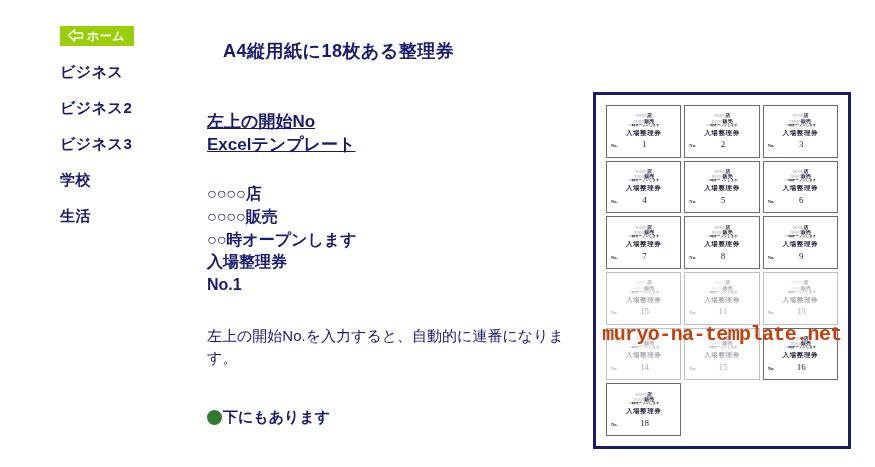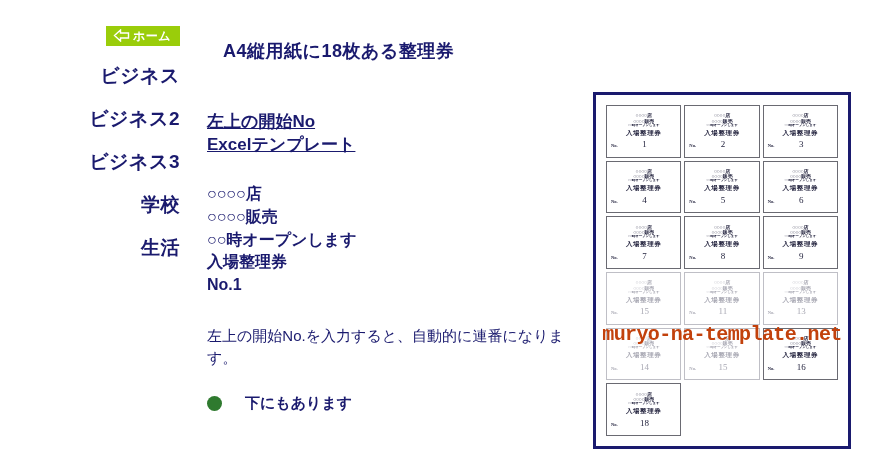--- a/index.html
+++ b/index.html
@@ -16,21 +16,21 @@
     font-family: "Liberation Sans", "DejaVu Sans", sans-serif;
     overflow: hidden;
   }
 
   
   #sidebar {
     position: absolute;
     left: 60px;
     top: 26px;
     width: 120px;
-    text-align: right;
+    text-align: left;
   }
   #home-button {
     display: inline-flex;
     align-items: center;
     justify-content: center;
     gap: 3px;
     background: #9acd0a;
     color: #ffffff;
     padding: 3px 9px 4px 7px;
     line-height: 1;
@@ -46,21 +46,21 @@
   }
   #home-button .home-label {
     font-size: 12px;
     font-weight: bold;
     letter-spacing: 0.5px;
     color: #ffffff;
   }
   .sidebar-item {
     display: block;
     margin-top: 17px;
-    font-size: 19px;
+    font-size: 15px;
     font-weight: bold;
     color: #1a1a6e;
     text-decoration: none;
     letter-spacing: 0.5px;
     cursor: pointer;
   }
 
   
   #main {
     position: absolute;
@@ -97,24 +97,24 @@
   #sample-text .sample-line { display: block; white-space: nowrap; }
   #note-text {
     margin-top: 28px;
     font-size: 15px;
     font-weight: normal;
     color: #1a1a6e;
     line-height: 1.45;
     width: 360px;
   }
   #more-row {
-    margin-top: 26px;
+    margin-top: 40px;
     display: flex;
     align-items: center;
-    gap: 23px;
+    gap: 1px;
   }
   #more-row .bullet-icon {
     width: 15px;
     height: 15px;
     border-radius: 50%;
     background: #2f7a2f;
     flex: none;
   }
   #more-row .more-label {
     font-size: 15px;

